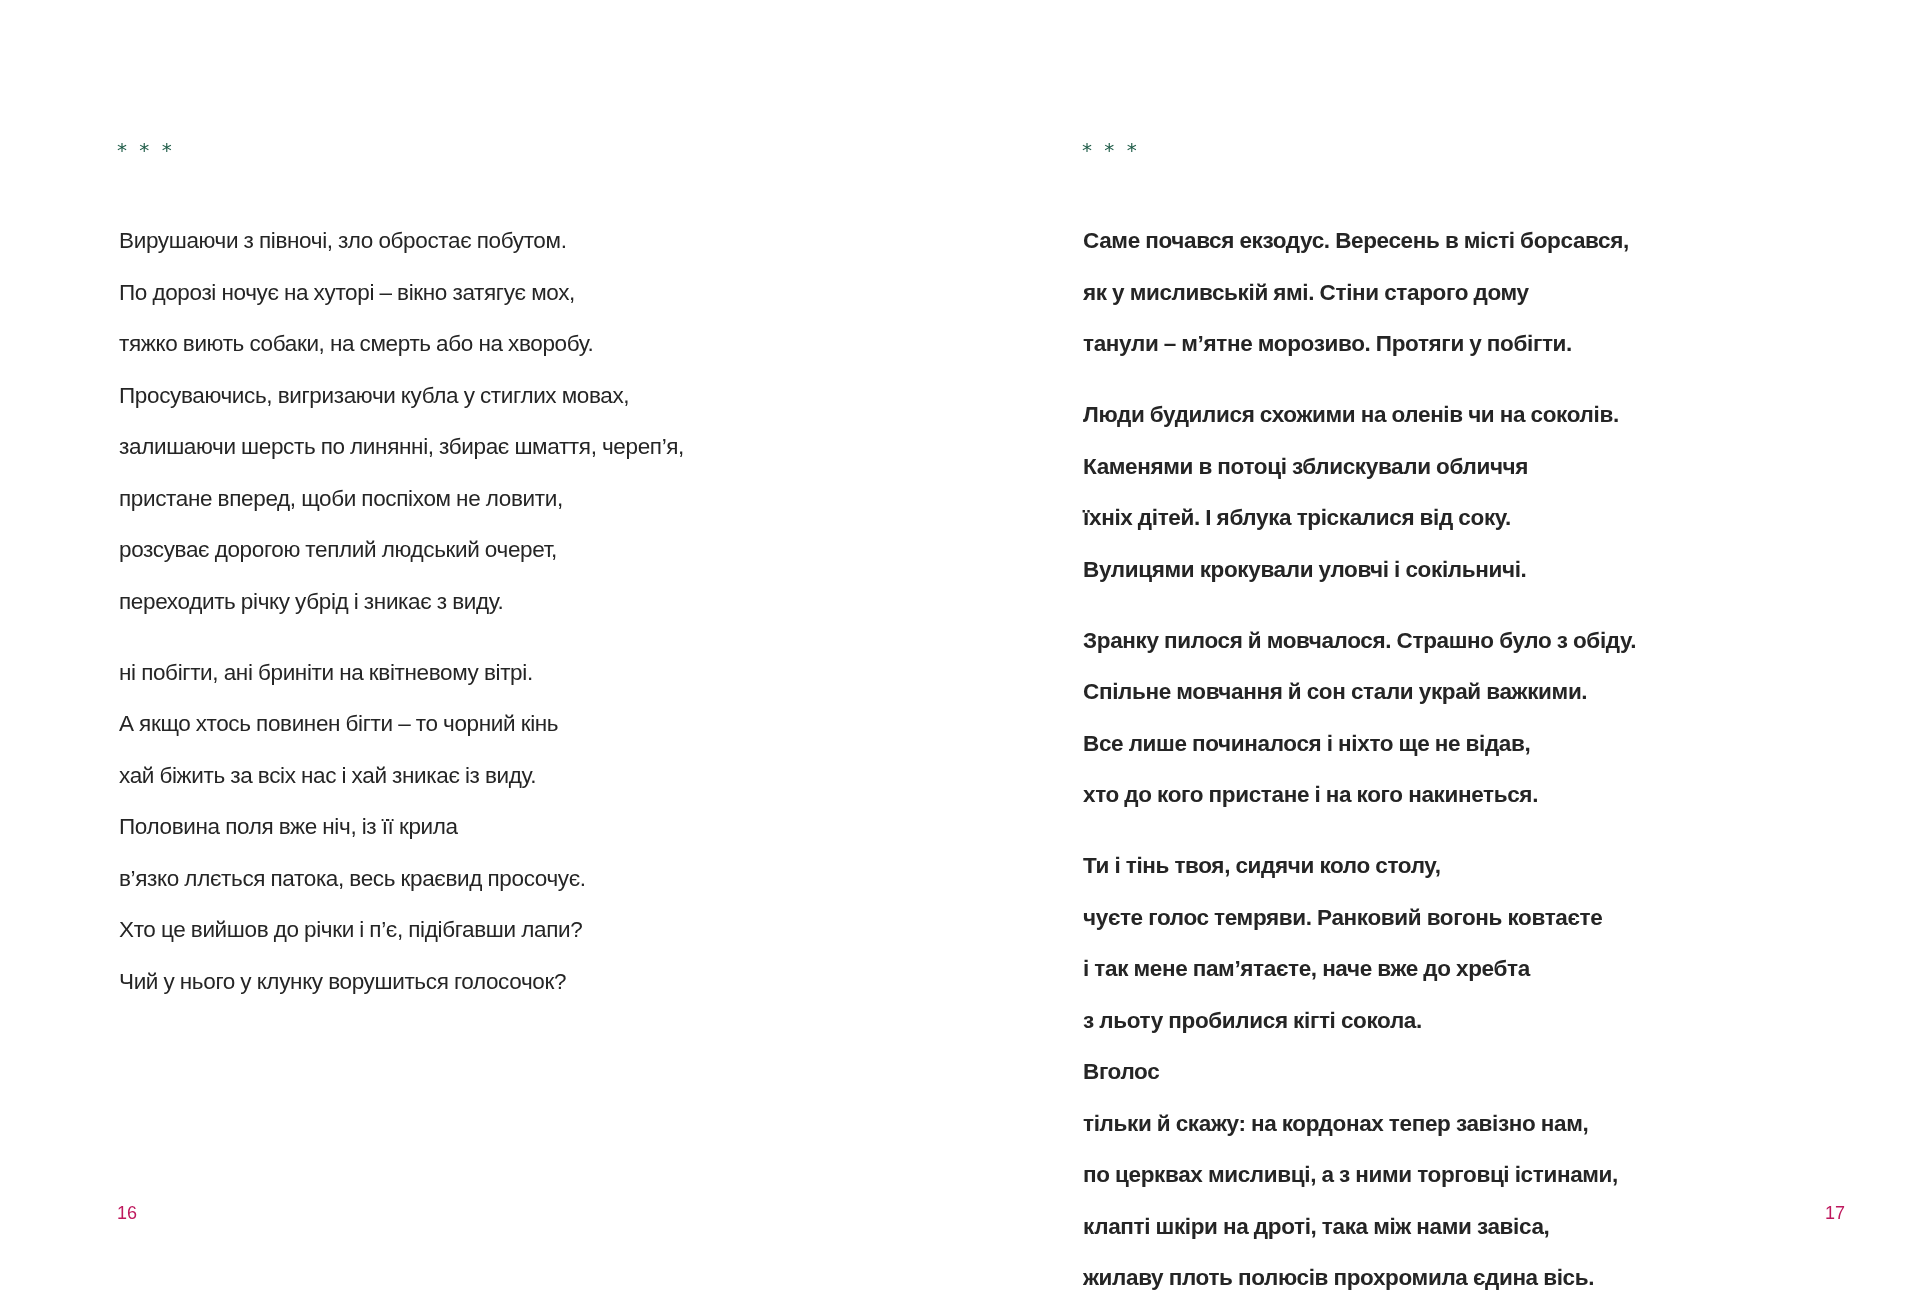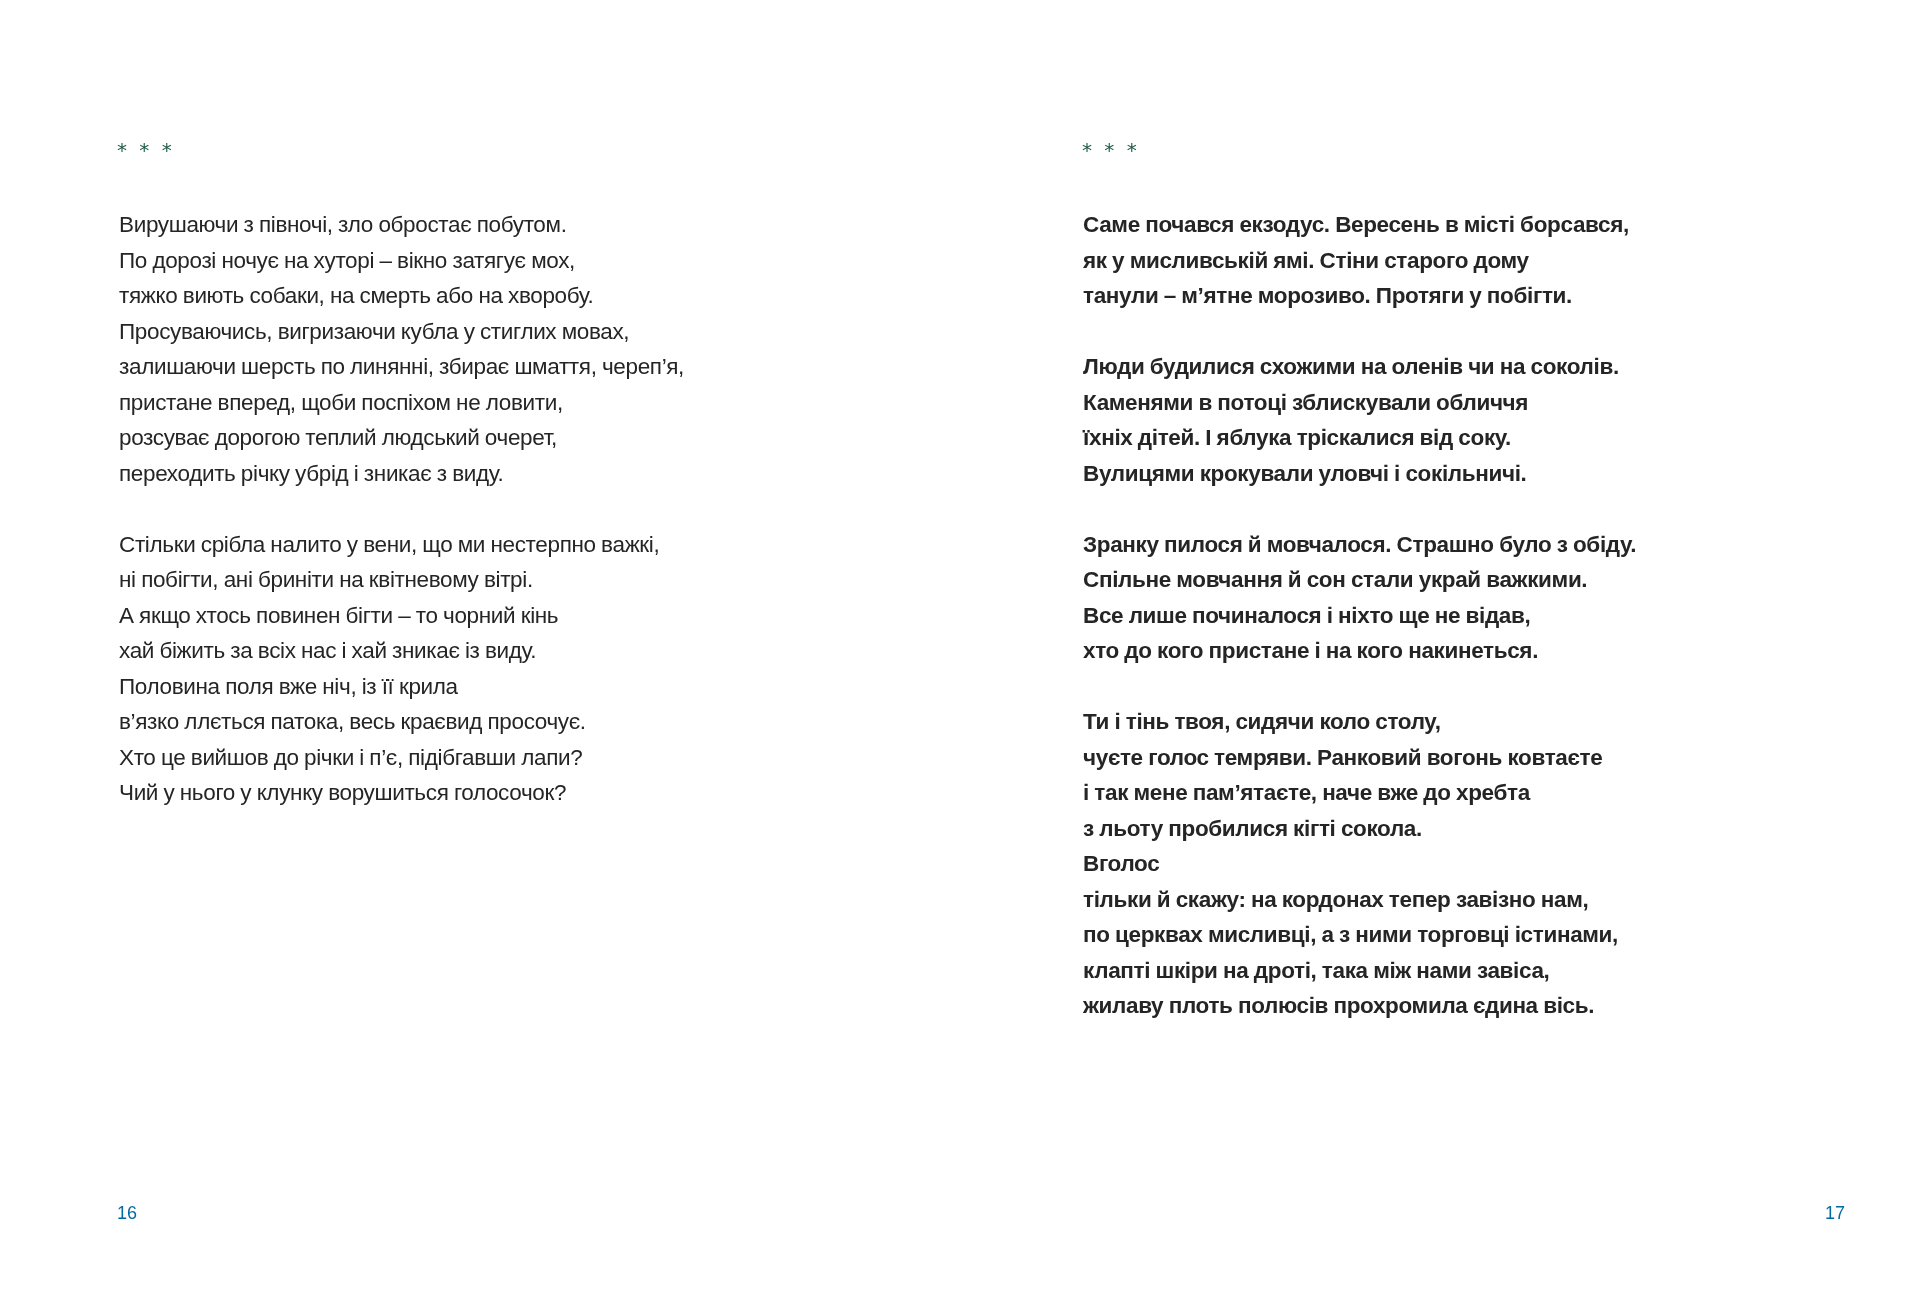--- a/index.html
+++ b/index.html
@@ -48,28 +48,28 @@
       line-height: 35.5px;
       letter-spacing: -0.35px;
       word-spacing: -0.5px;
       white-space: nowrap;
     }
     .page.left .poem { left: 119px; }
     .page.right .poem { left: 123px; font-weight: bold; }
 
     .stanza { margin: 0 0 35.5px 0; }
     .stanza:last-child { margin-bottom: 0; }
-    .line { display: block; height: 35.5px; }
+    .line { display: block; height: 35.5px; margin-top: 16px; }
 
     .folio {
       position: absolute;
       top: 1202px;
       font-size: 18px;
       line-height: 22px;
-      color: #0369a1;
+      color: #be185d;
     }
     .page.left .folio { left: 117px; }
     .page.right .folio { left: 825px; margin-left: 40px; }
   </style>
 </head>
 <body>
 
 <div class="spread">
 
   <section class="page left">
@@ -80,21 +80,20 @@
         <span class="line">Вирушаючи з півночі, зло обростає побутом.</span>
         <span class="line">По дорозі ночує на хуторі – вікно затягує мох,</span>
         <span class="line">тяжко виють собаки, на смерть або на хворобу.</span>
         <span class="line">Просуваючись, вигризаючи кубла у стиглих мовах,</span>
         <span class="line">залишаючи шерсть по линянні, збирає шмаття, череп’я,</span>
         <span class="line">пристане вперед, щоби поспіхом не ловити,</span>
         <span class="line">розсуває дорогою теплий людський очерет,</span>
         <span class="line">переходить річку убрід і зникає з виду.</span>
       </div>
       <div class="stanza">
-        <span class="line">Стільки срібла налито у вени, що ми нестерпно важкі,</span>
         <span class="line">ні побігти, ані бриніти на квітневому вітрі.</span>
         <span class="line">А якщо хтось повинен бігти – то чорний кінь</span>
         <span class="line">хай біжить за всіх нас і хай зникає із виду.</span>
         <span class="line">Половина поля вже ніч, із її крила</span>
         <span class="line">в’язко ллється патока, весь краєвид просочує.</span>
         <span class="line">Хто це вийшов до річки і п’є, підібгавши лапи?</span>
         <span class="line">Чий у нього у клунку ворушиться голосочок?</span>
       </div>
     </div>
 

